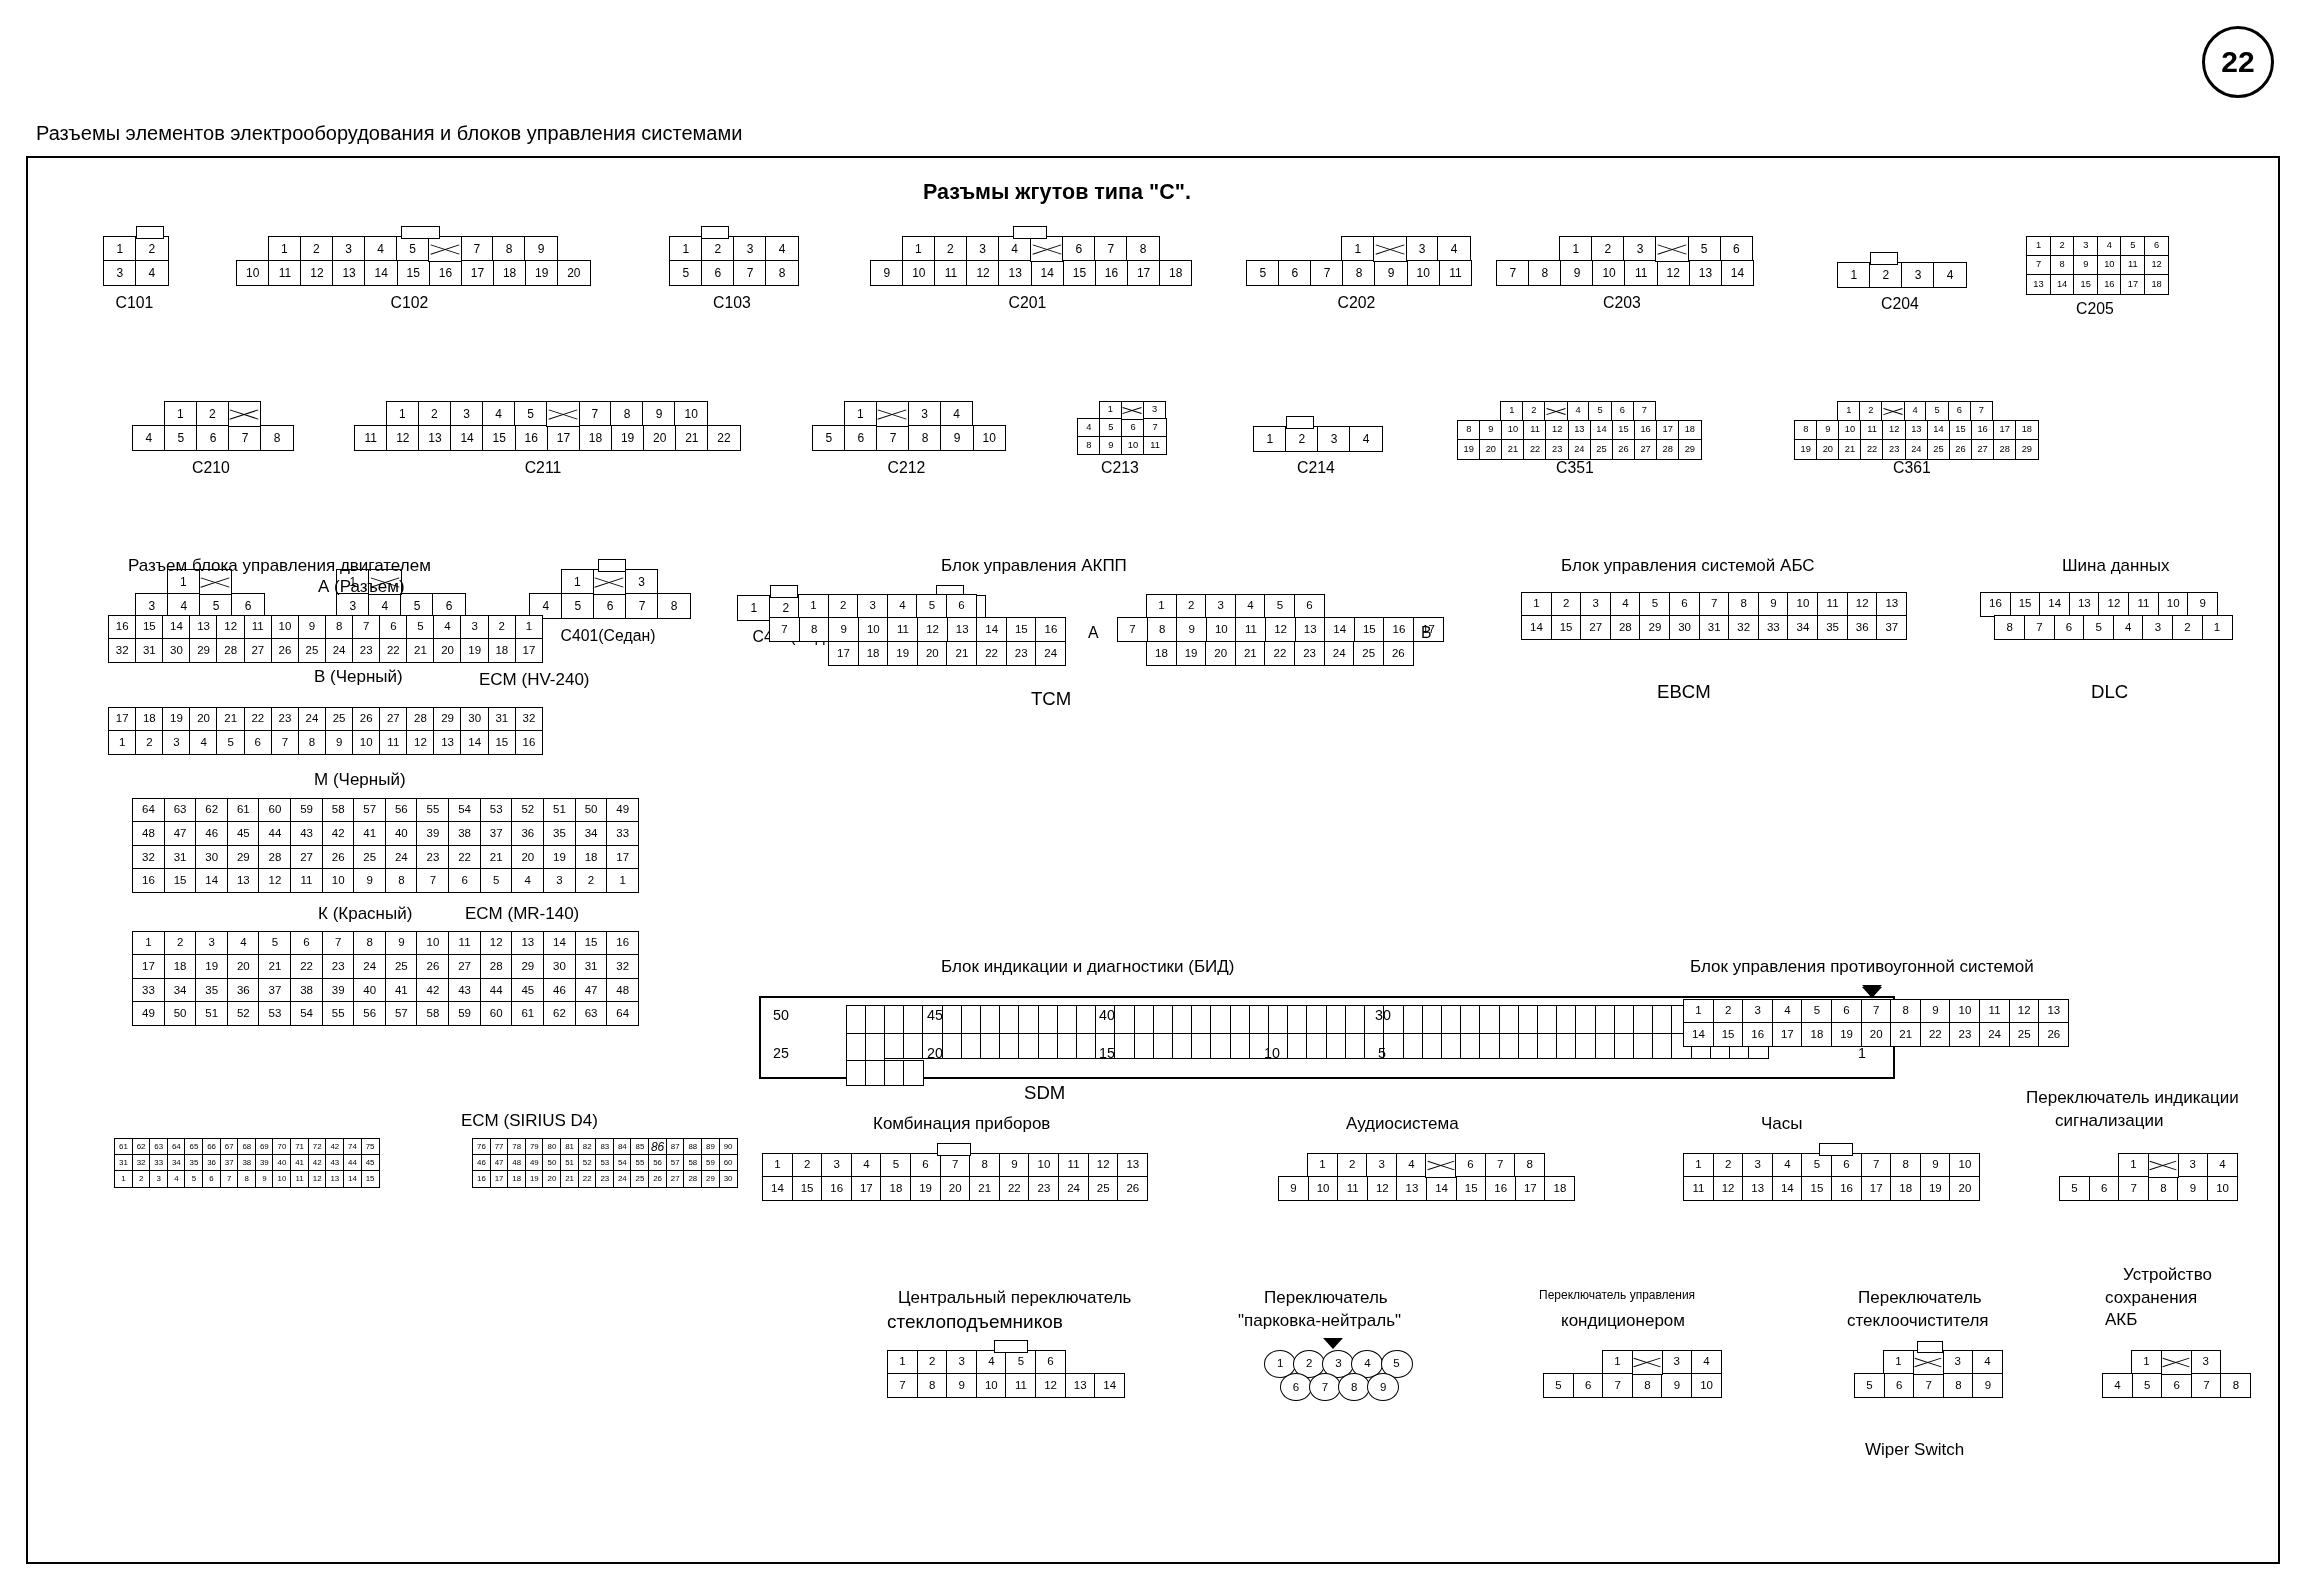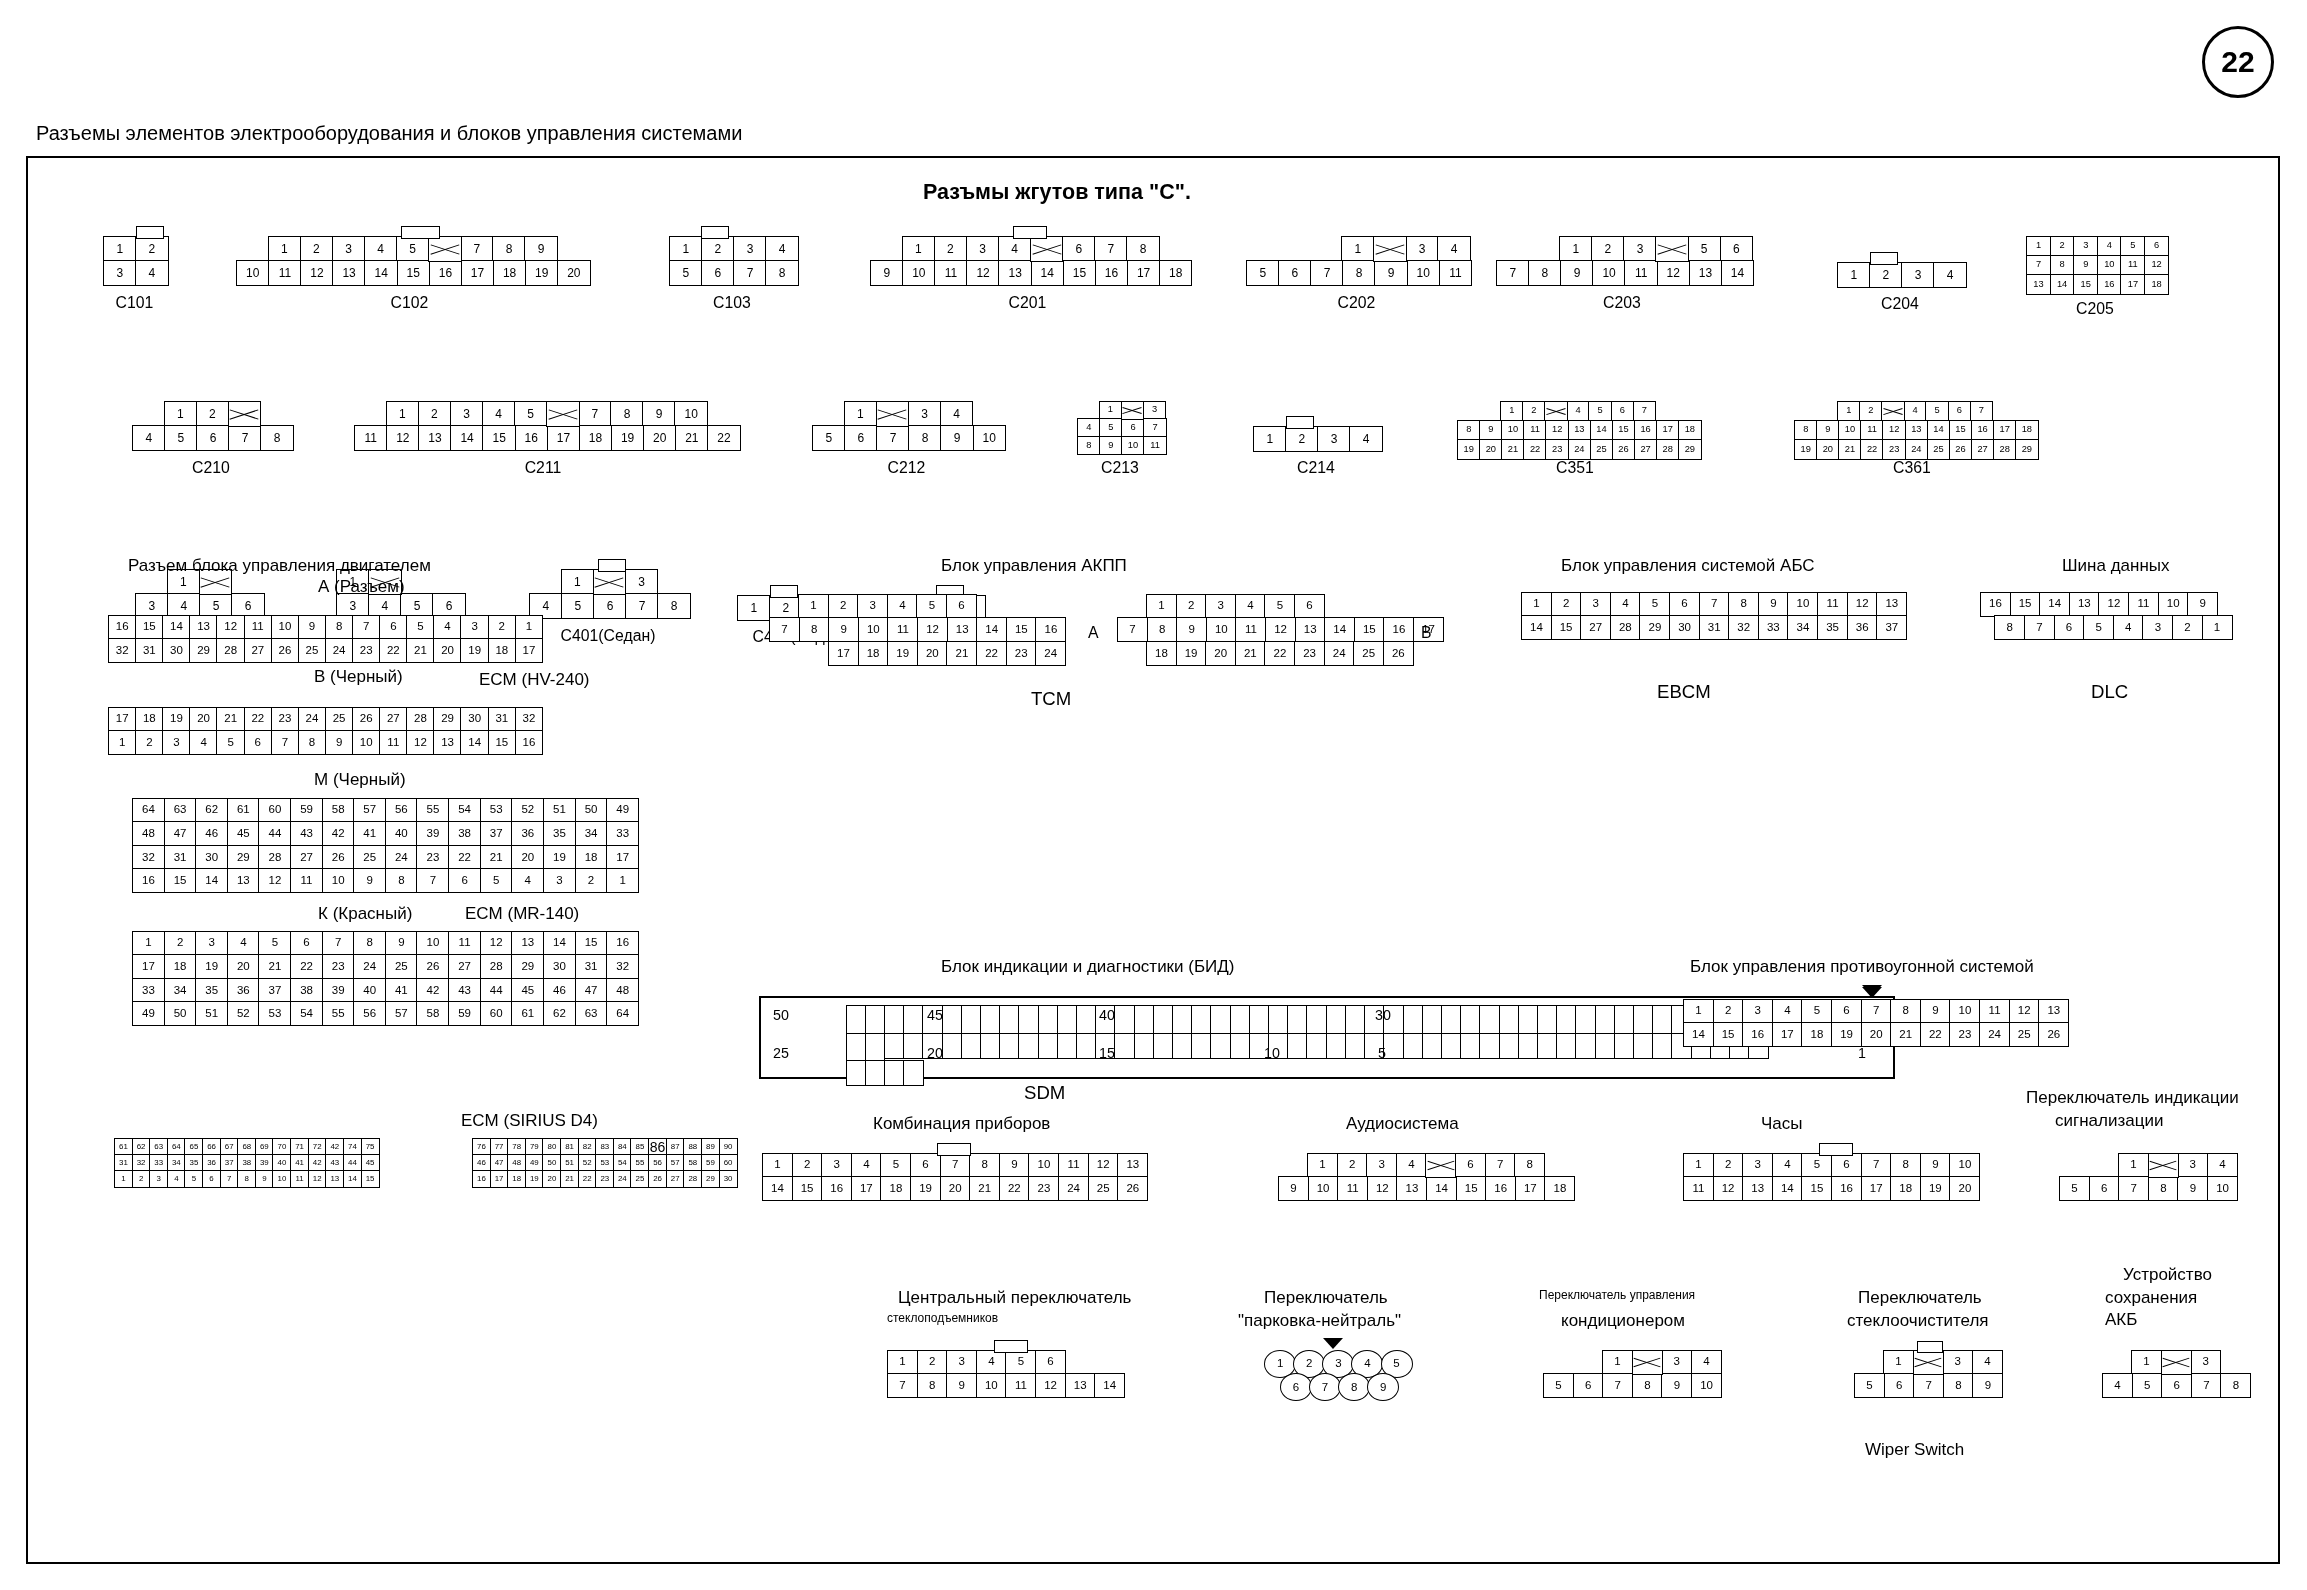--- a/index.html
+++ b/index.html
@@ -611,21 +611,21 @@
               <div class="cell" style="width: 17px; height: 15.8px; font-size: 7.9px;">76</div>
               <div class="cell" style="width: 17px; height: 15.8px; font-size: 7.9px;">77</div>
               <div class="cell" style="width: 17px; height: 15.8px; font-size: 7.9px;">78</div>
               <div class="cell" style="width: 17px; height: 15.8px; font-size: 7.9px;">79</div>
               <div class="cell" style="width: 17px; height: 15.8px; font-size: 7.9px;">80</div>
               <div class="cell" style="width: 17px; height: 15.8px; font-size: 7.9px;">81</div>
               <div class="cell" style="width: 17px; height: 15.8px; font-size: 7.9px;">82</div>
               <div class="cell" style="width: 17px; height: 15.8px; font-size: 7.9px;">83</div>
               <div class="cell" style="width: 17px; height: 15.8px; font-size: 7.9px;">84</div>
               <div class="cell" style="width: 17px; height: 15.8px; font-size: 7.9px;">85</div>
-              <div class="cell" style="width: 17px; height: 15.8px; font-size: 14px;">86</div>
+              <div class="cell" style="width: 17px; height: 15.8px; font-size: 12px; font-style: italic;">86</div>
               <div class="cell" style="width: 17px; height: 15.8px; font-size: 7.9px;">87</div>
               <div class="cell" style="width: 17px; height: 15.8px; font-size: 7.9px;">88</div>
               <div class="cell" style="width: 17px; height: 15.8px; font-size: 7.9px;">89</div>
               <div class="cell" style="width: 17px; height: 15.8px; font-size: 7.9px;">90</div>
             </div><div class="rowbox">
               <div class="cell" style="width: 17px; height: 15.8px; font-size: 7.9px;">46</div>
               <div class="cell" style="width: 17px; height: 15.8px; font-size: 7.9px;">47</div>
               <div class="cell" style="width: 17px; height: 15.8px; font-size: 7.9px;">48</div>
               <div class="cell" style="width: 17px; height: 15.8px; font-size: 7.9px;">49</div>
               <div class="cell" style="width: 17px; height: 15.8px; font-size: 7.9px;">50</div>
@@ -1003,21 +1003,21 @@
               <div class="cell" style="width: 29px; height: 23px; font-size: 11.5px;">4</div>
             </div><div class="rowbox">
               <div class="cell" style="width: 29px; height: 23px; font-size: 11.5px;">5</div>
               <div class="cell" style="width: 29px; height: 23px; font-size: 11.5px;">6</div>
               <div class="cell" style="width: 29px; height: 23px; font-size: 11.5px;">7</div>
               <div class="cell" style="width: 29px; height: 23px; font-size: 11.5px;">8</div>
               <div class="cell" style="width: 29px; height: 23px; font-size: 11.5px;">9</div>
               <div class="cell" style="width: 29px; height: 23px; font-size: 11.5px;">10</div>
             </div></div></div>
         <div class="note" style="left: 870px; top: 1130px; font-size: 17px;">Центральный переключатель</div>
-        <div class="note" style="left: 859px; top: 1153px; font-size: 12px;">стеклоподъемников</div>
+        <div class="note" style="left: 859px; top: 1153px; font-size: 19px;">стеклоподъемников</div>
         <div class="blk" style="left: 859px; top: 1193px;"><div style="display: inline-block;"><div class="rowbox">
               <div class="cell" style="width: 29px; height: 23px; font-size: 11.5px;">1</div>
               <div class="cell" style="width: 29px; height: 23px; font-size: 11.5px;">2</div>
               <div class="cell" style="width: 29px; height: 23px; font-size: 11.5px;">3</div>
               <div class="cell" style="width: 29px; height: 23px; font-size: 11.5px;">4</div>
               <div class="cell" style="width: 29px; height: 23px; font-size: 11.5px;">5</div>
               <div class="cell" style="width: 29px; height: 23px; font-size: 11.5px;">6</div>
             </div><div class="rowbox">
               <div class="cell" style="width: 29px; height: 23px; font-size: 11.5px;">7</div>
               <div class="cell" style="width: 29px; height: 23px; font-size: 11.5px;">8</div>

